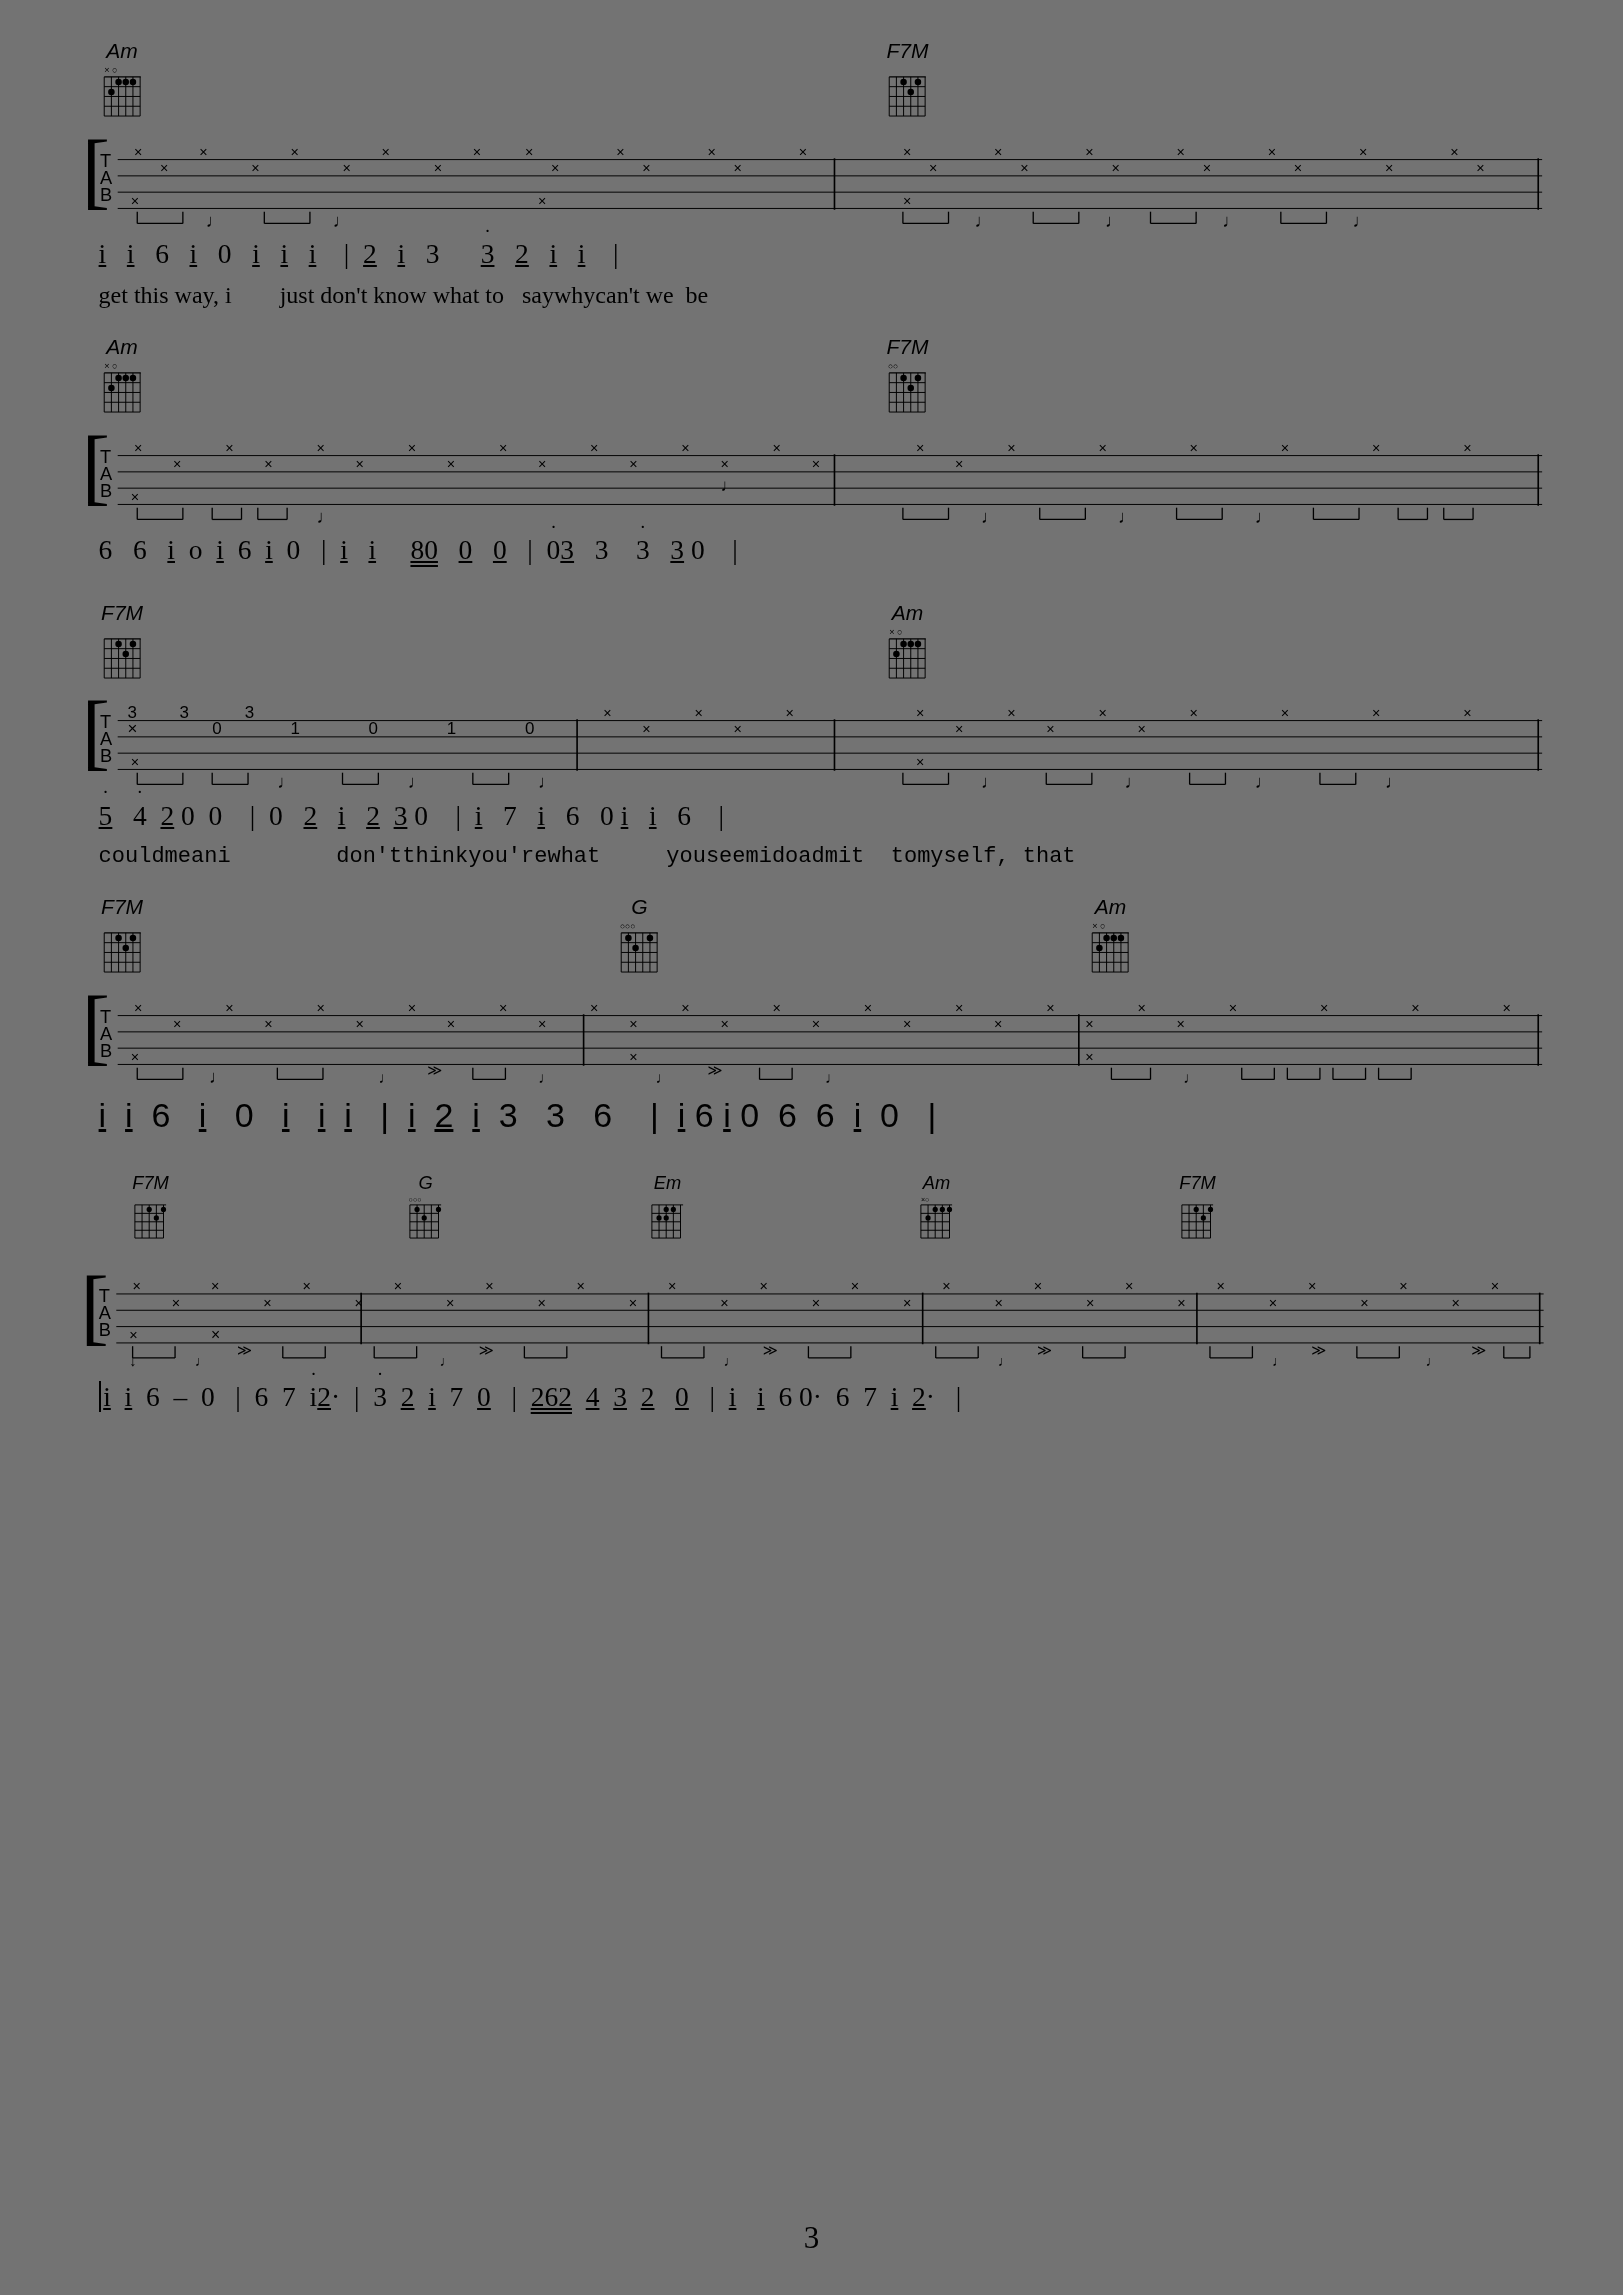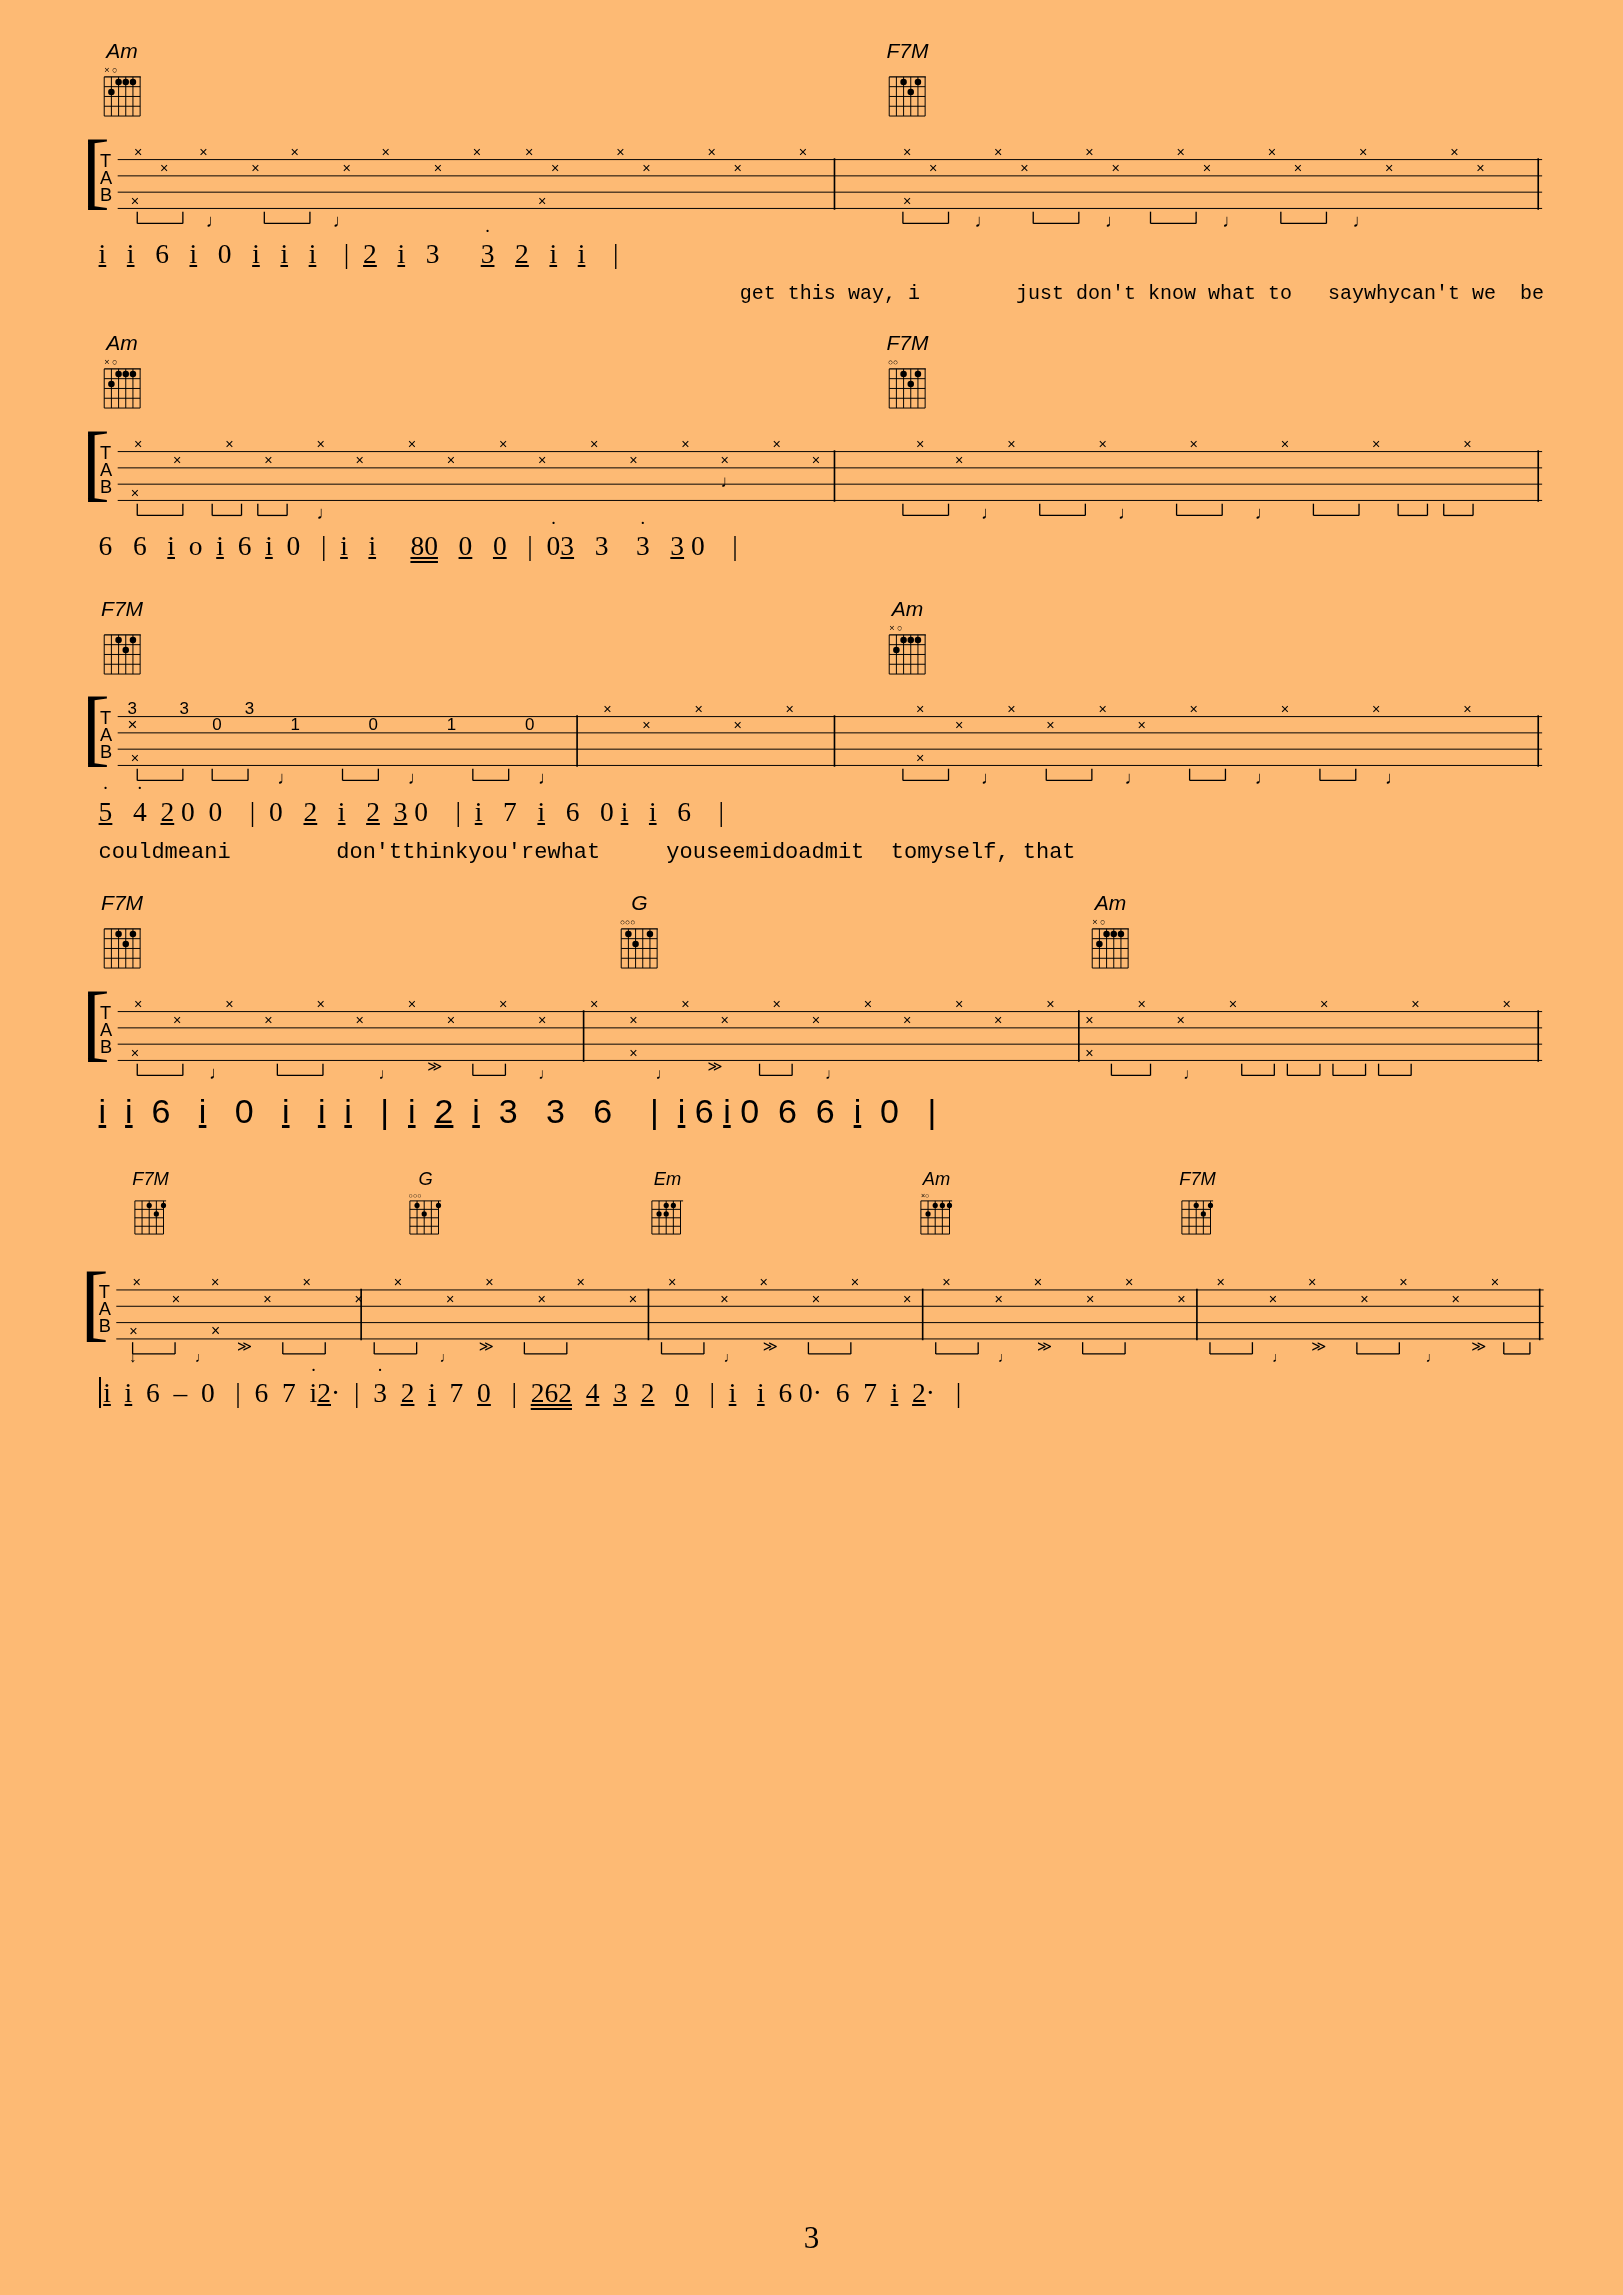--- a/index.html
+++ b/index.html
@@ -8,21 +8,21 @@
       font-family: 'Courier New', monospace;
       width: 1623px;
       min-height: 2295px;
       position: relative;
       overflow-x: hidden;
     }
 
     .page {
       width: 1623px;
       min-height: 2295px;
-      background: #fdba74;
+      background: #737373;
       position: relative;
       padding: 39px 79px;
     }
 
     
     .page-number {
       position: absolute;
       bottom: 39px;
       left: 50%;
       transform: translateX(-50%);
@@ -185,21 +185,21 @@
       <span style="text-decoration:underline;">2</span>&nbsp;&nbsp;
       <span style="text-decoration:underline;">i</span>&nbsp;&nbsp;
       <span>3</span>&nbsp;&nbsp;&nbsp;&nbsp;&nbsp;
       <span style="position:relative; display:inline-block;"><span style="text-decoration:underline; position:relative; display:inline-block;">3<span style="position:absolute; top:-14.4px; left:50%; transform:translateX(-50%); font-size:18.3px;">·</span></span></span>&nbsp;&nbsp;
       <span style="text-decoration:underline;">2</span>&nbsp;&nbsp;
       <span style="text-decoration:underline;">i</span>&nbsp;&nbsp;
       <span style="text-decoration:underline;">i</span>&nbsp;&nbsp;
       <span>&nbsp;|</span>
     </div>
 
-    <div style="font-size:20px; font-family:Liberation Mono, monospace; padding-left:19.6px; margin-bottom:19.6px; white-space:nowrap;text-align:right;">
+    <div style="font-size:24px; font-family:Liberation Serif, serif; padding-left:19.6px; margin-bottom:19.6px; white-space:nowrap;">
       get this way, i&nbsp;&nbsp;&nbsp;&nbsp;&nbsp;&nbsp;&nbsp;&nbsp;just don't know what to&nbsp;&nbsp;&nbsp;saywhycan't we&nbsp;&nbsp;be
     </div>
   </div>
 
   <div class="section-wrapper">
 
     <div style="position:relative; height:85px; margin-bottom:2.6px;">
       <div style="position:absolute; left:19.6px; top:0; display:flex; flex-direction:column; align-items:center;">
         <div style="font-size:21px; font-family:Arial,sans-serif; font-style:italic; margin-bottom:2px;">Am</div>
         <svg width="47" height="59" viewBox="0 0 72 90">

